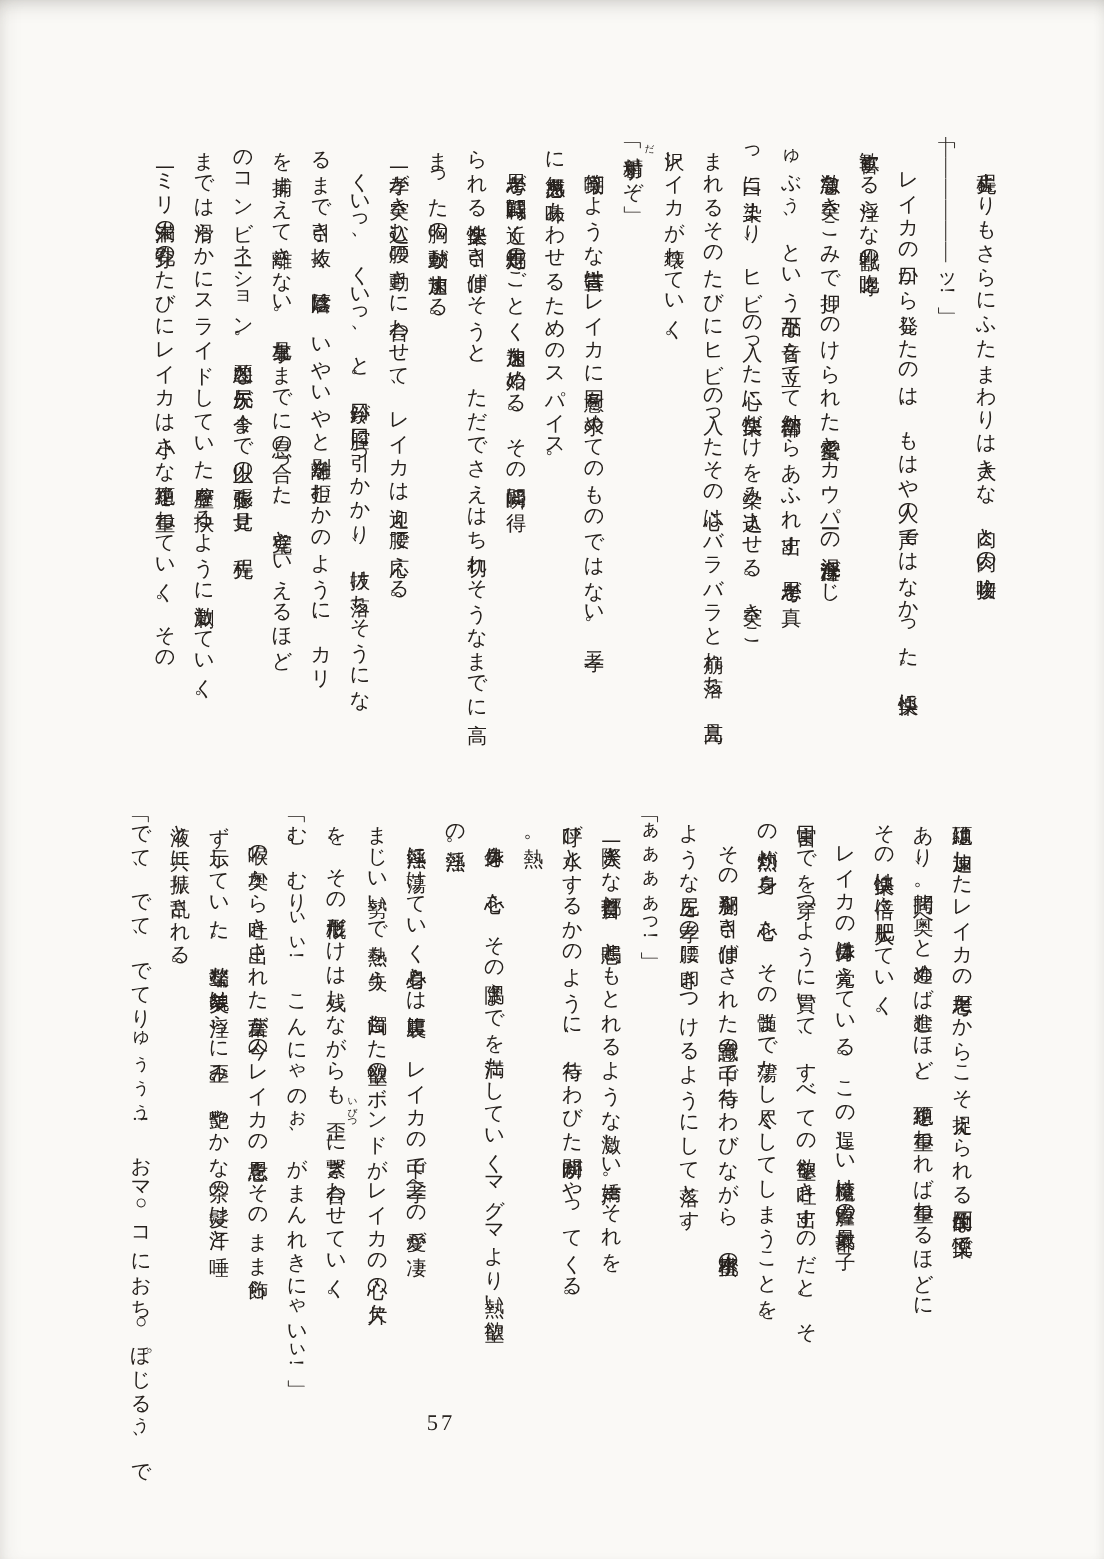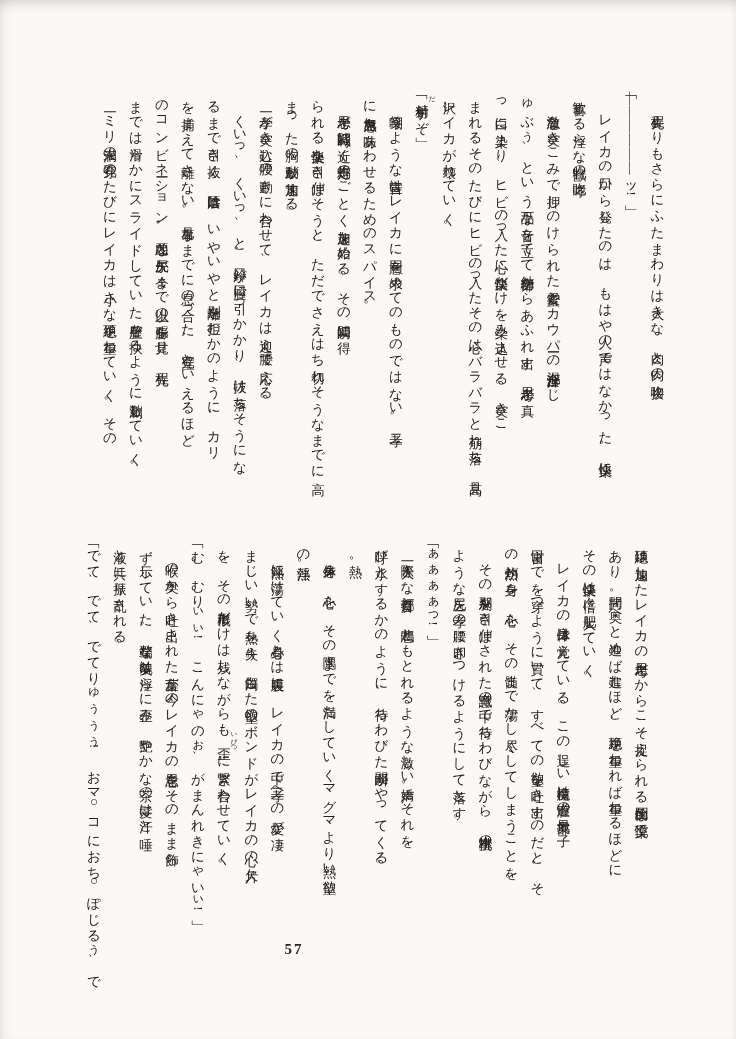--- a/index.html
+++ b/index.html
@@ -40,21 +40,20 @@
   }
   .page-number {
     position: absolute;
     top: 941px;
     left: 0;
     width: 588px;
     text-align: center;
     font-size: 15px;
     letter-spacing: 2px;
     color: #2b2622;
-    font-weight: bold;
   }
 </style>
 </head>
 <body>
 
 <div class="page">
   <div class="vblock" id="upper-block">
       <div class="tl">　先程よりもさらにふたまわりは大きな、肉と肉の接吻。</div>
       <div class="tl">「――――――ッ!」</div>
       <div class="tl">　レイカの口から発したのは、もはや人の声ではなかった。快楽に</div>

